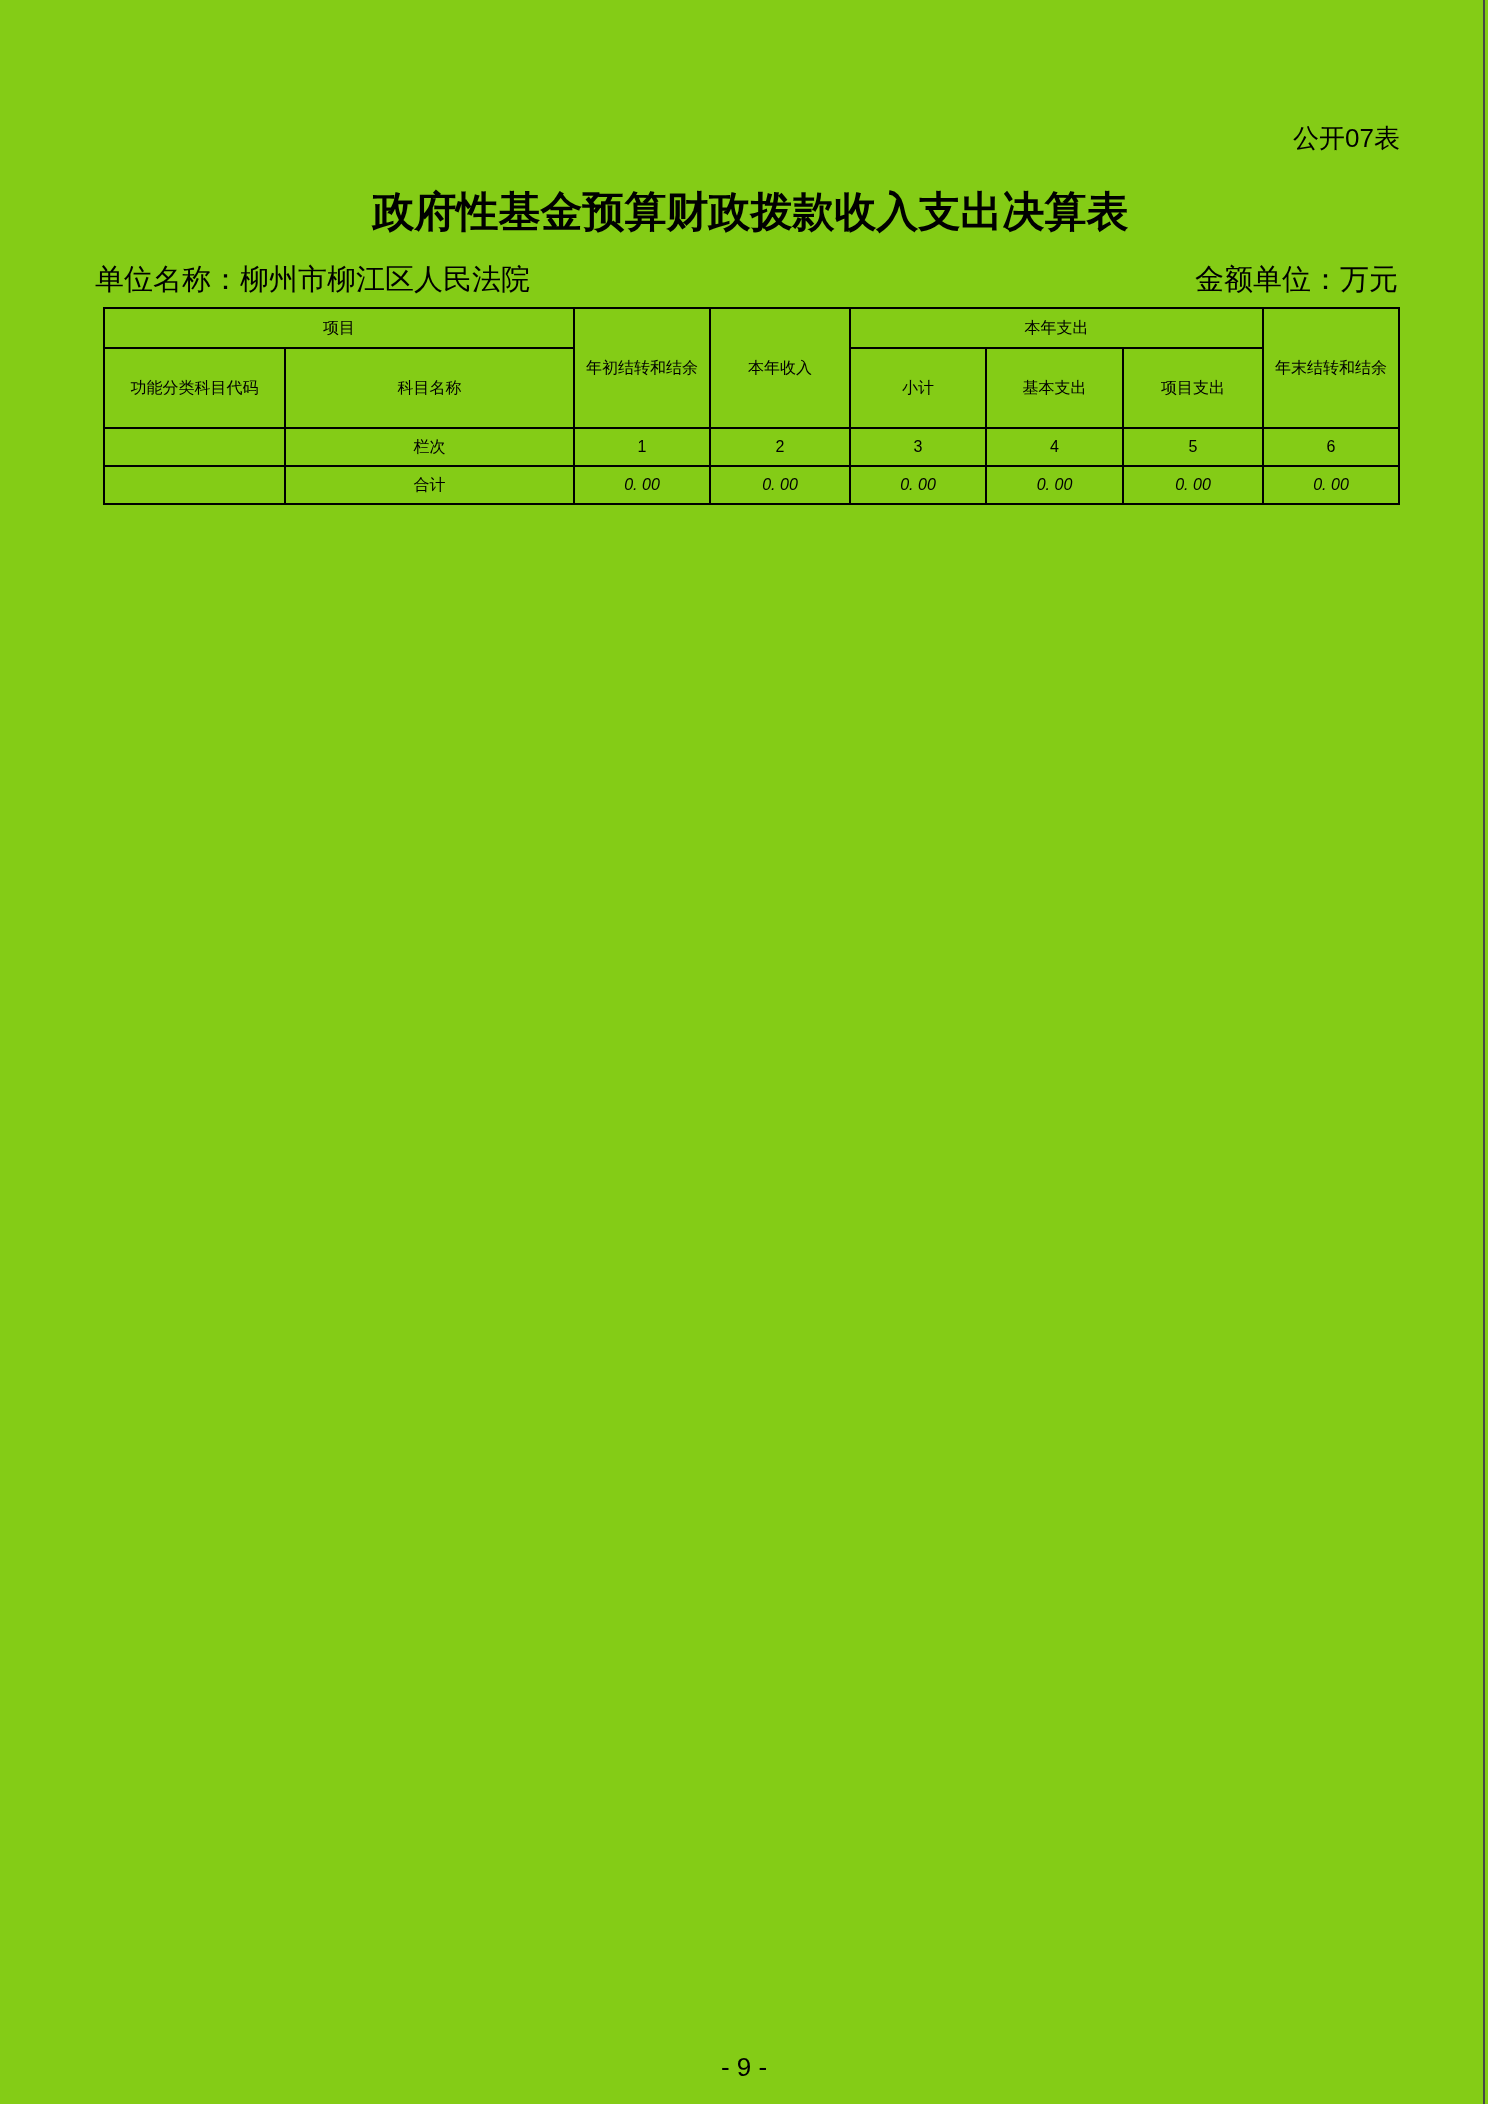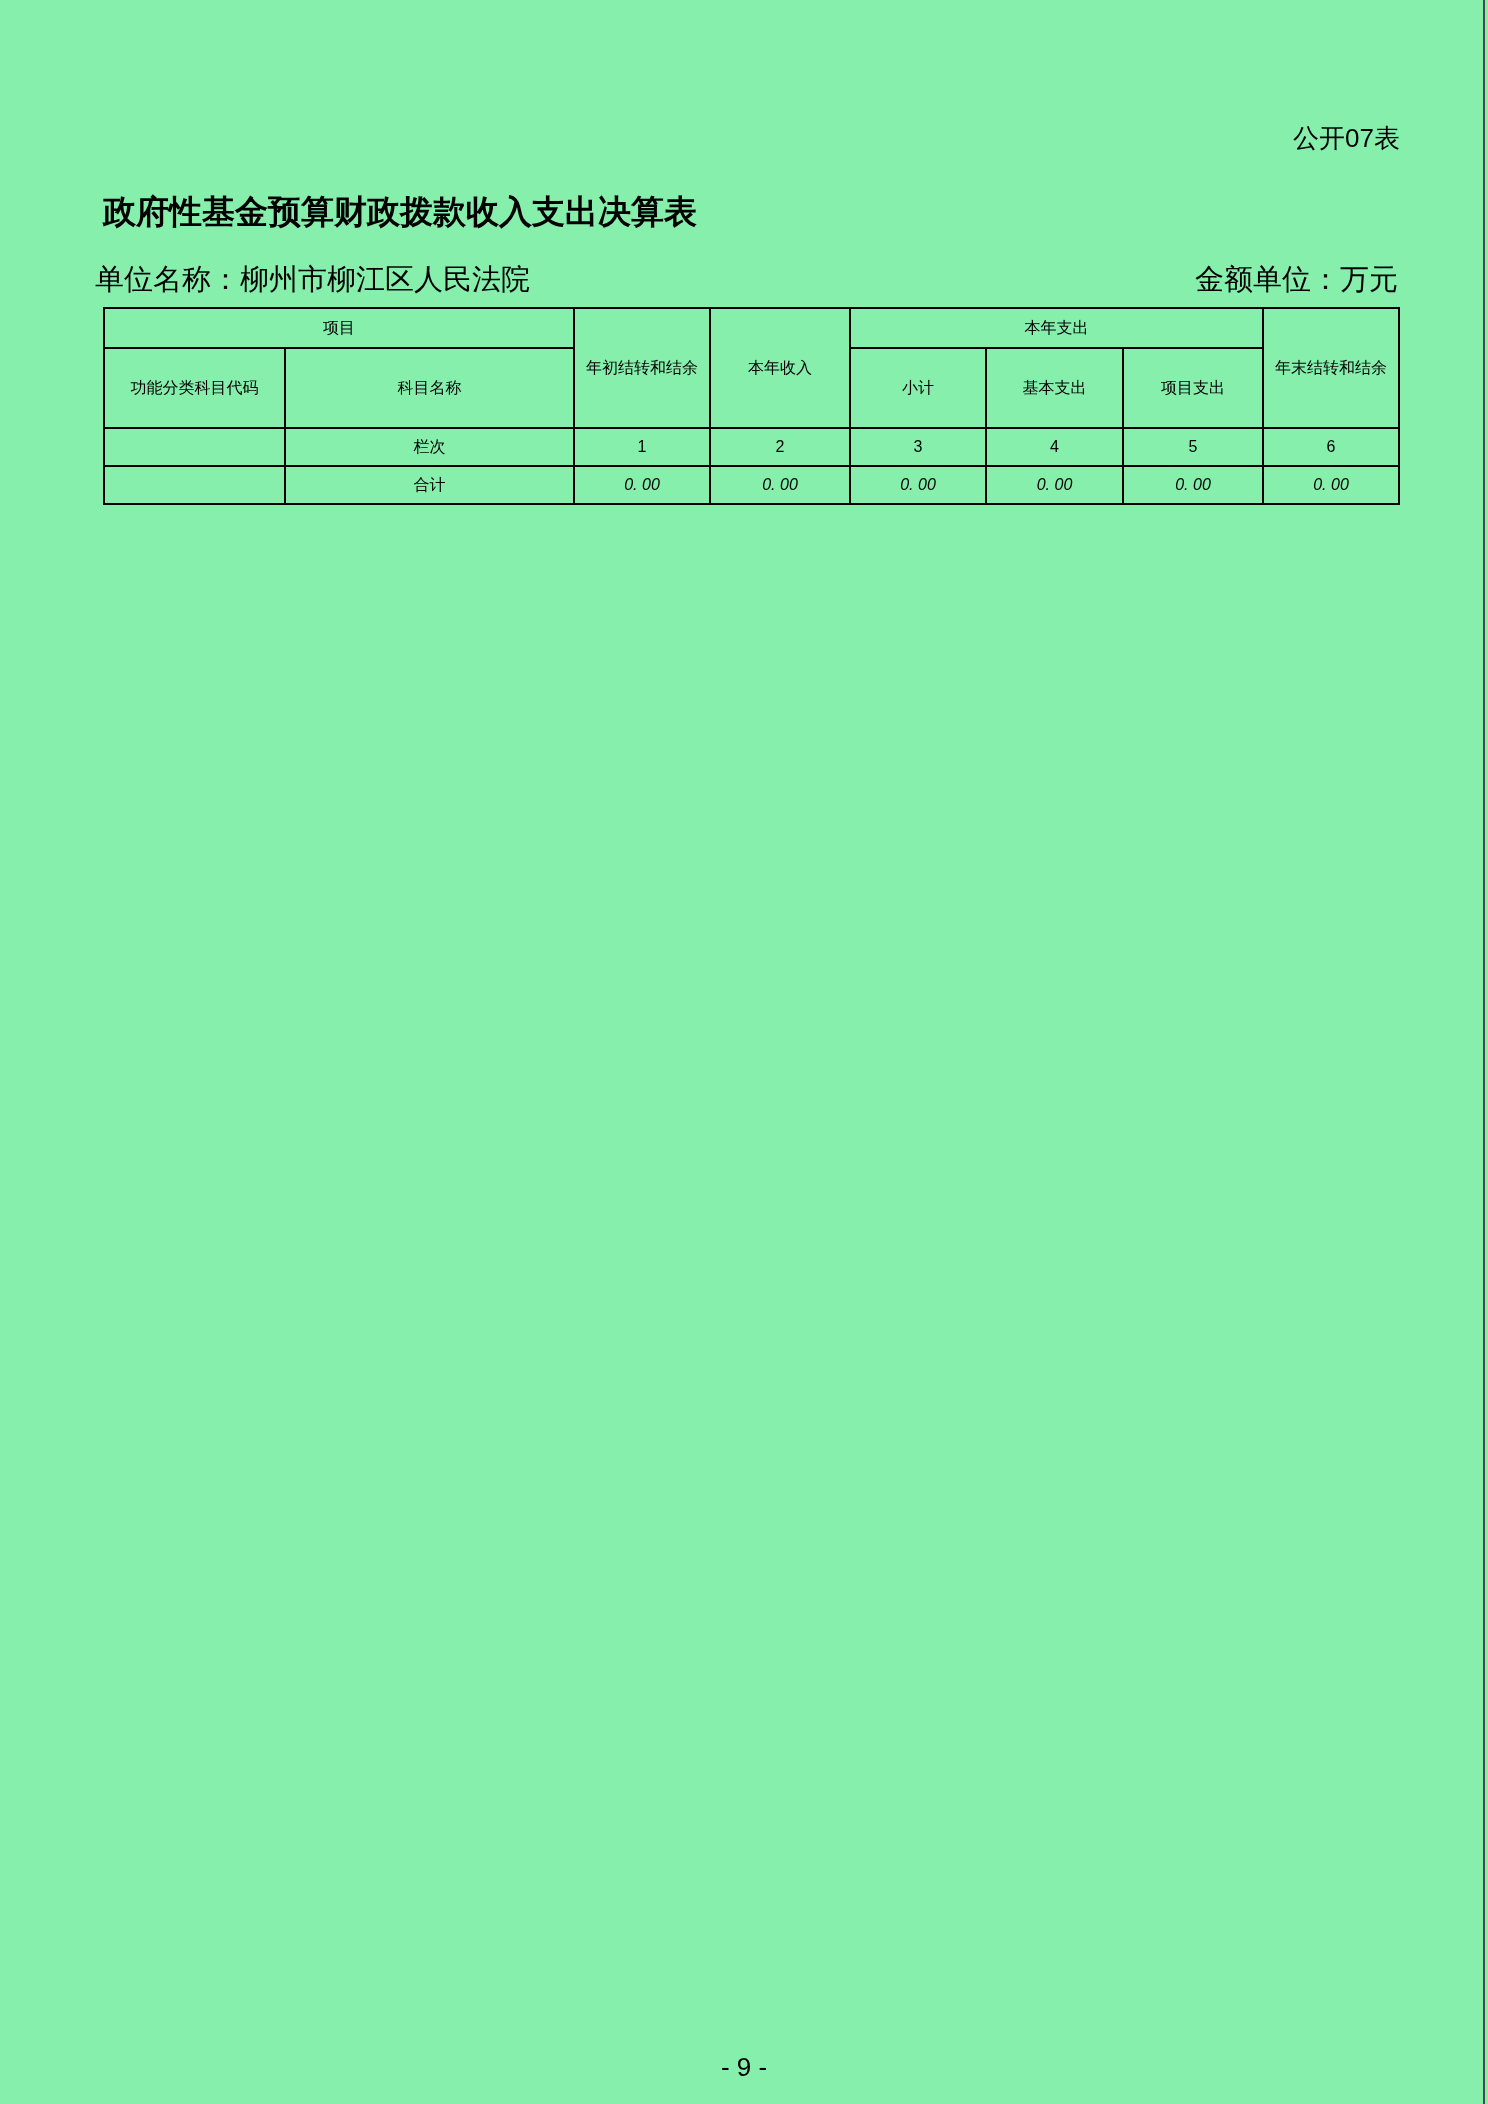--- a/index.html
+++ b/index.html
@@ -4,43 +4,43 @@
 <style>
   html, body {
     margin: 0;
     padding: 0;
     background: #ffffff;
   }
   .page {
     position: relative;
     width: 1488px;
     height: 2104px;
-    background: #86efac;
+    background: #84cc16;
     color: #000000;
     font-family: "Liberation Sans", sans-serif;
     overflow: hidden;
   }
   .page-edge-line {
     position: absolute;
     top: 0;
     right: 3px;
     width: 2px;
     height: 100%;
     background: #474747;
   }
   .form-label {
     padding: 123px 88px 0 0;
     text-align: right;
     font-size: 26px;
     line-height: 30px;
   }
   .doc-title {
     margin: 40px 90px 0 103px;
-    text-align: left;
-    font-size: 33px;
+    text-align: center;
+    font-size: 42px;
     font-weight: bold;
     line-height: 38px;
   }
   .meta-row {
     margin: 31px 90px 11px 95px;
     display: flex;
     justify-content: space-between;
     align-items: flex-end;
     font-size: 29px;
     line-height: 34px;

